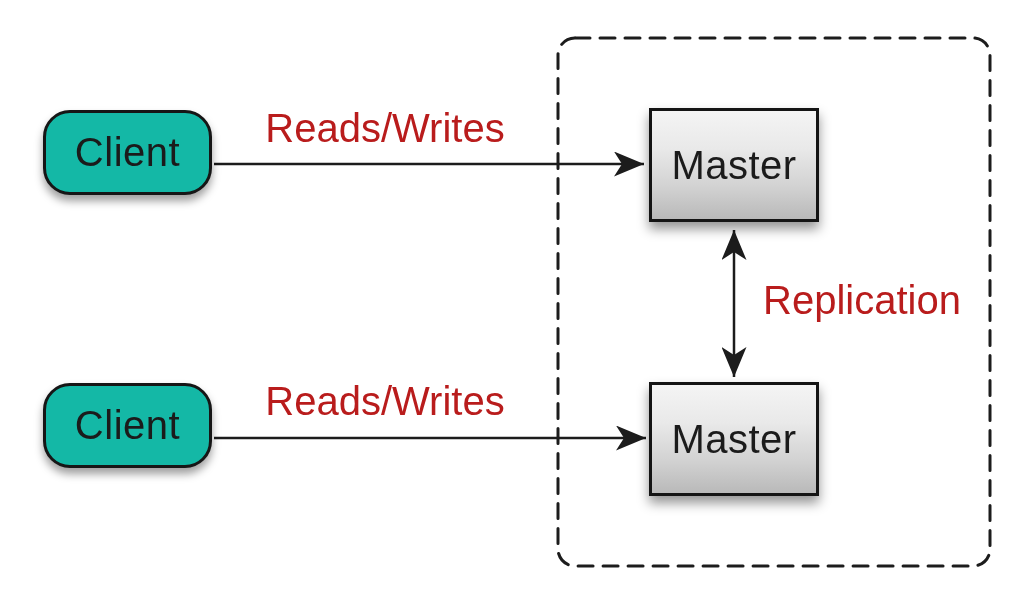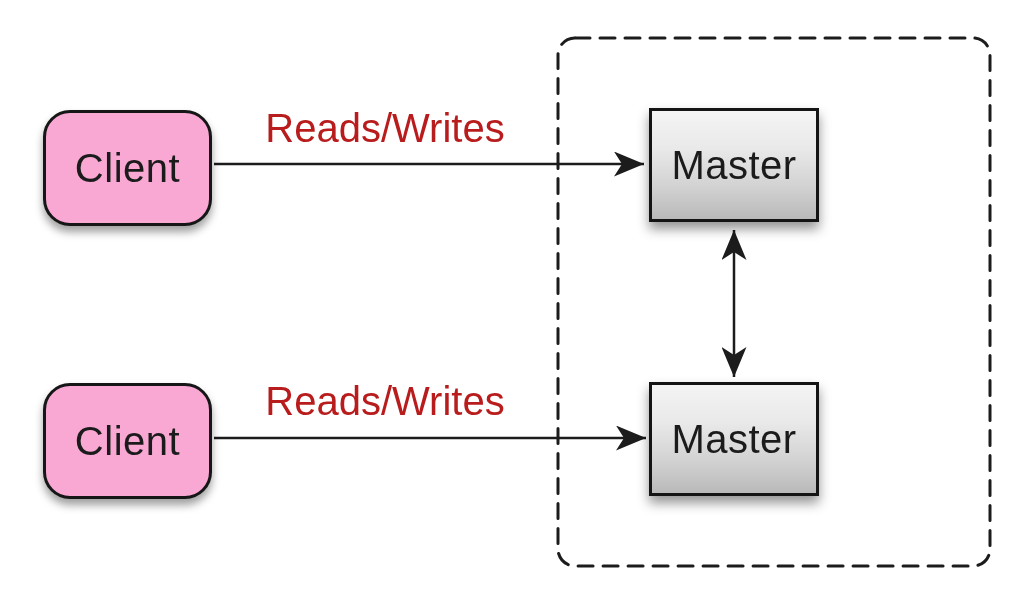--- a/index.html
+++ b/index.html
@@ -27,24 +27,24 @@
     display: flex;
     align-items: center;
     justify-content: center;
     box-sizing: border-box;
     font-size: 40px;
     color: #1b1b1b;
     letter-spacing: 0.5px;
   }
   .client-node {
     width: 169px;
-    height: 116px;
+    height: 85px;
     border: 3.5px solid #161616;
     border-radius: 27px;
-    background: #f9a8d4;
+    background: #14b8a6;
     box-shadow: 0 6px 9px rgba(0,0,0,0.38);
   }
   .client-top    { left: 43px;  top: 110px; }
   .client-bottom { left: 43px;  top: 383px; }
   .master-node {
     width: 170px;
     height: 114px;
     border: 3.5px solid #141414;
     background: linear-gradient(180deg, #f4f4f4 0%, #e9e9e9 35%, #d2d2d2 70%, #b9b9b9 100%);
     box-shadow: 0 7px 11px rgba(0,0,0,0.42);
@@ -97,14 +97,15 @@
   </div>
 
   <div class="node master-node master-bottom">
     <span>Master</span>
   </div>
 
   <div class="edge-label rw-label-top">Reads/Writes</div>
 
   <div class="edge-label rw-label-bottom">Reads/Writes</div>
 
+  <div class="edge-label replication-label">Replication</div>
 
 </div>
 
 </body></html>

